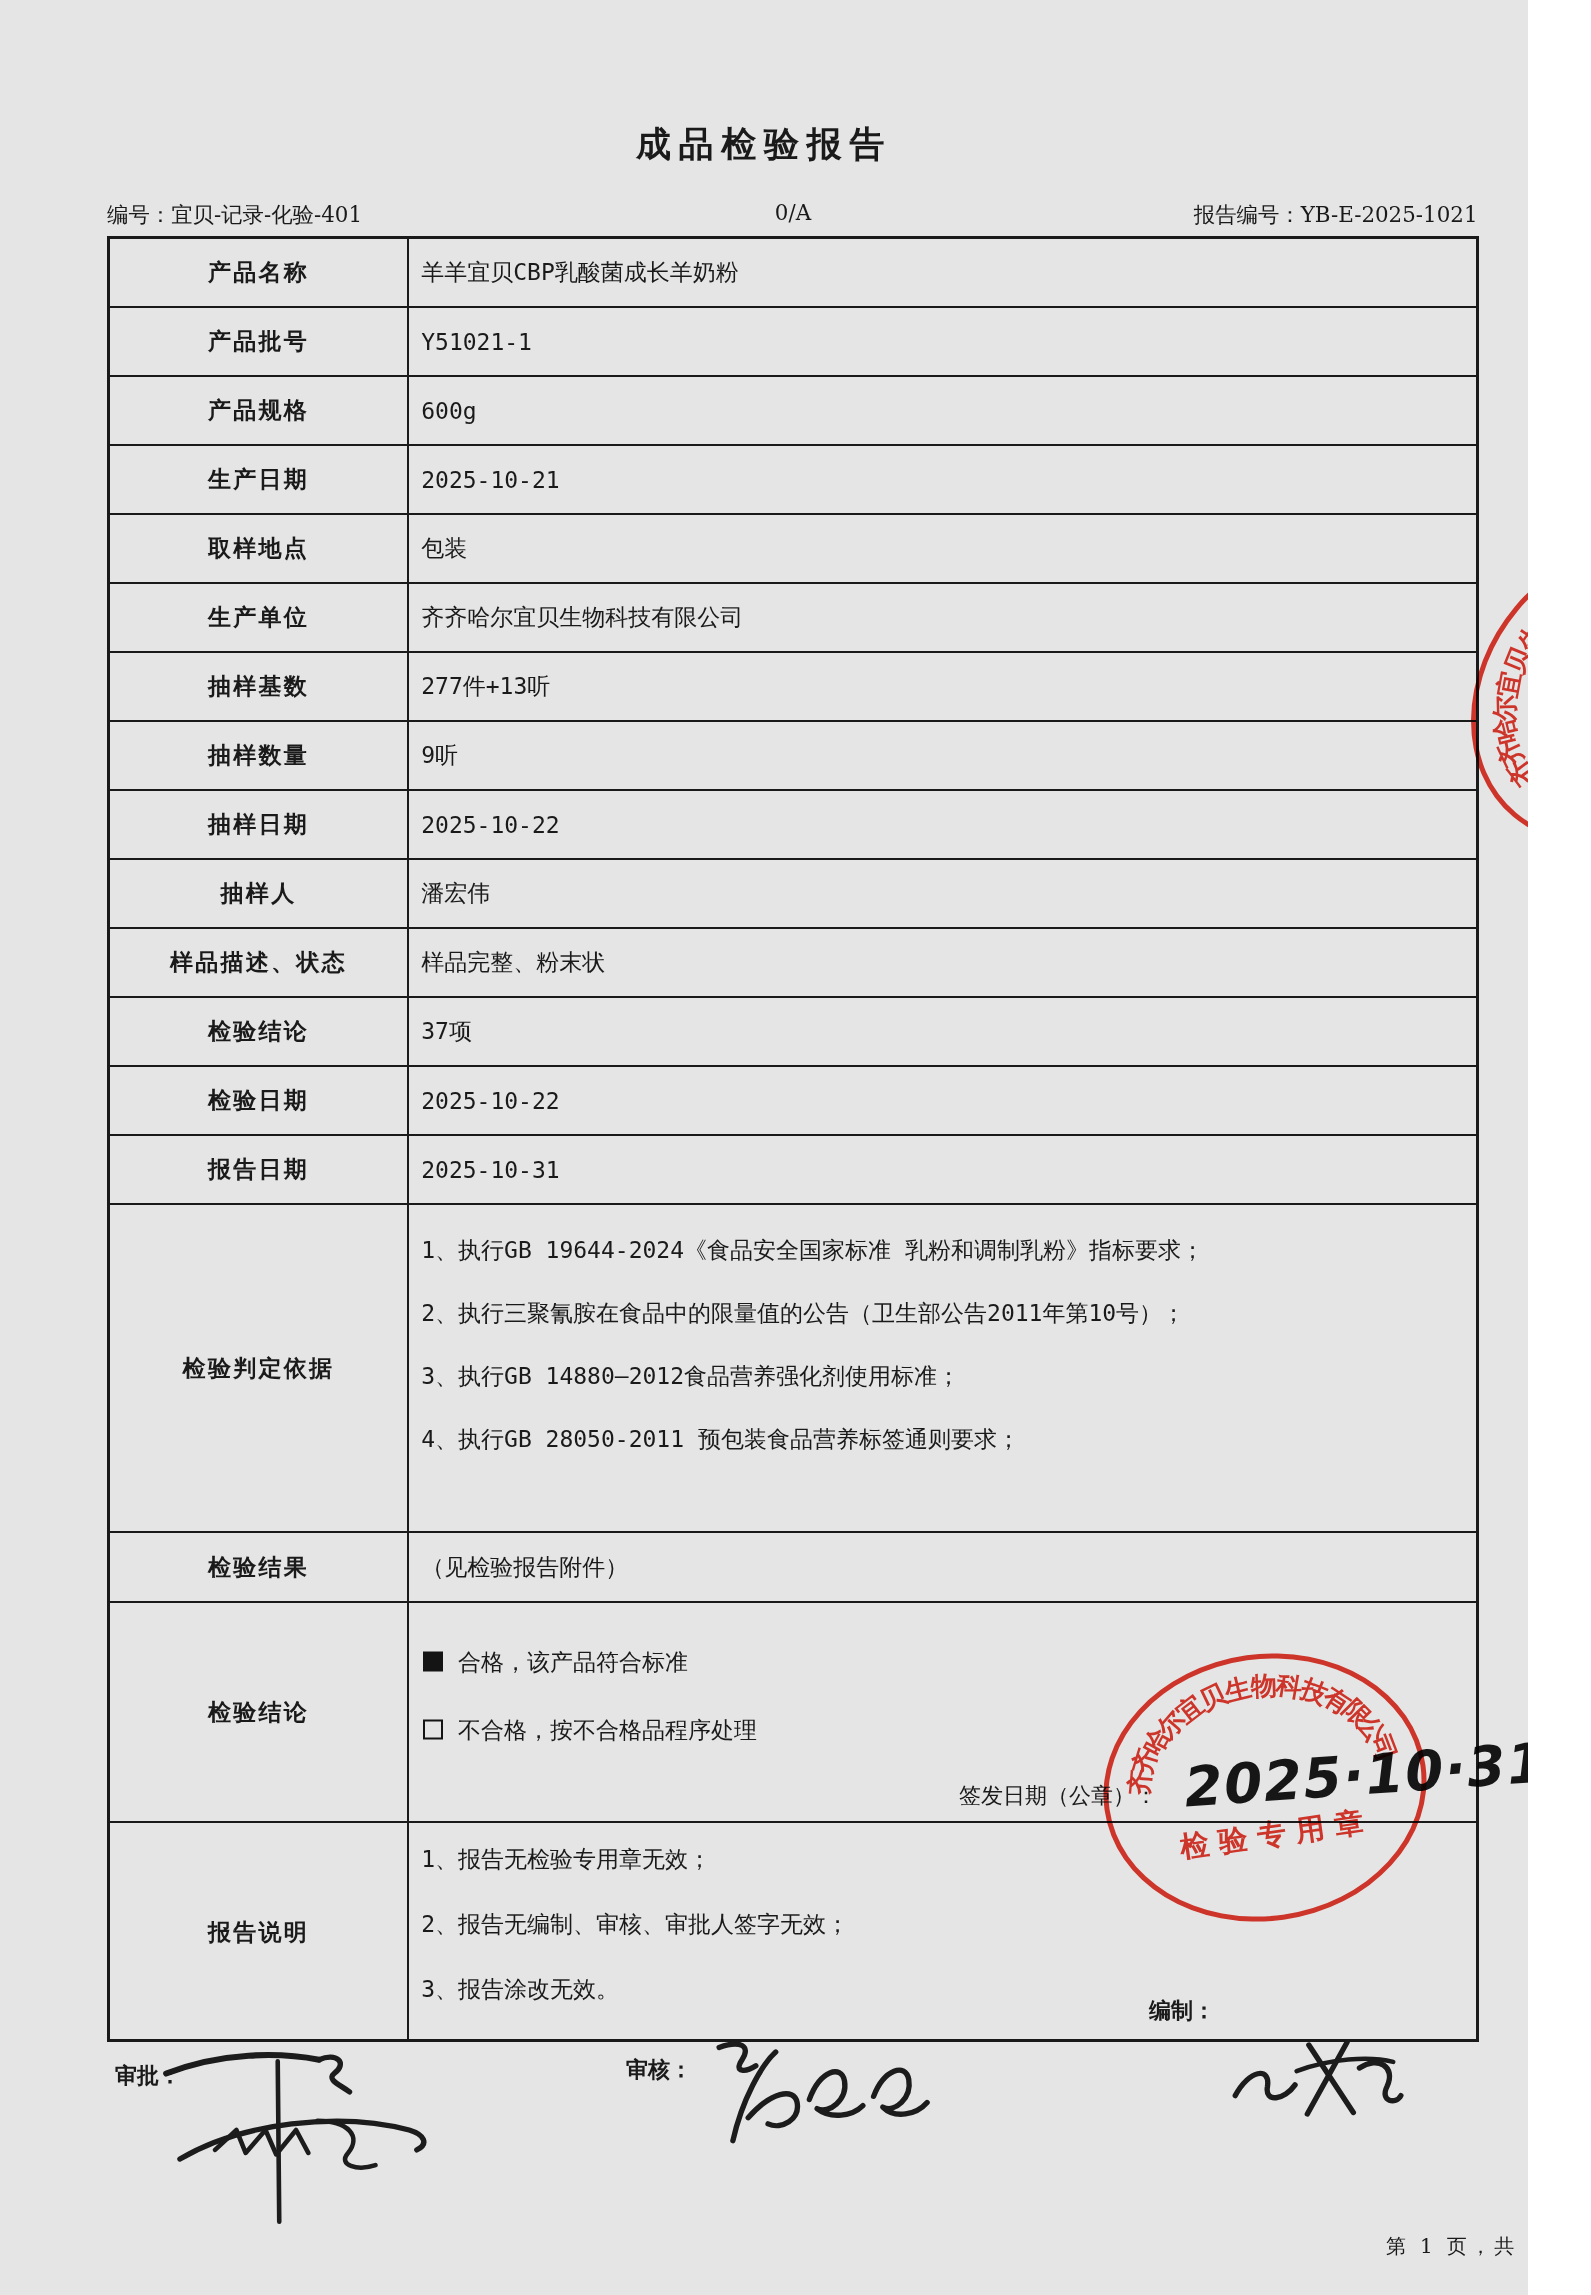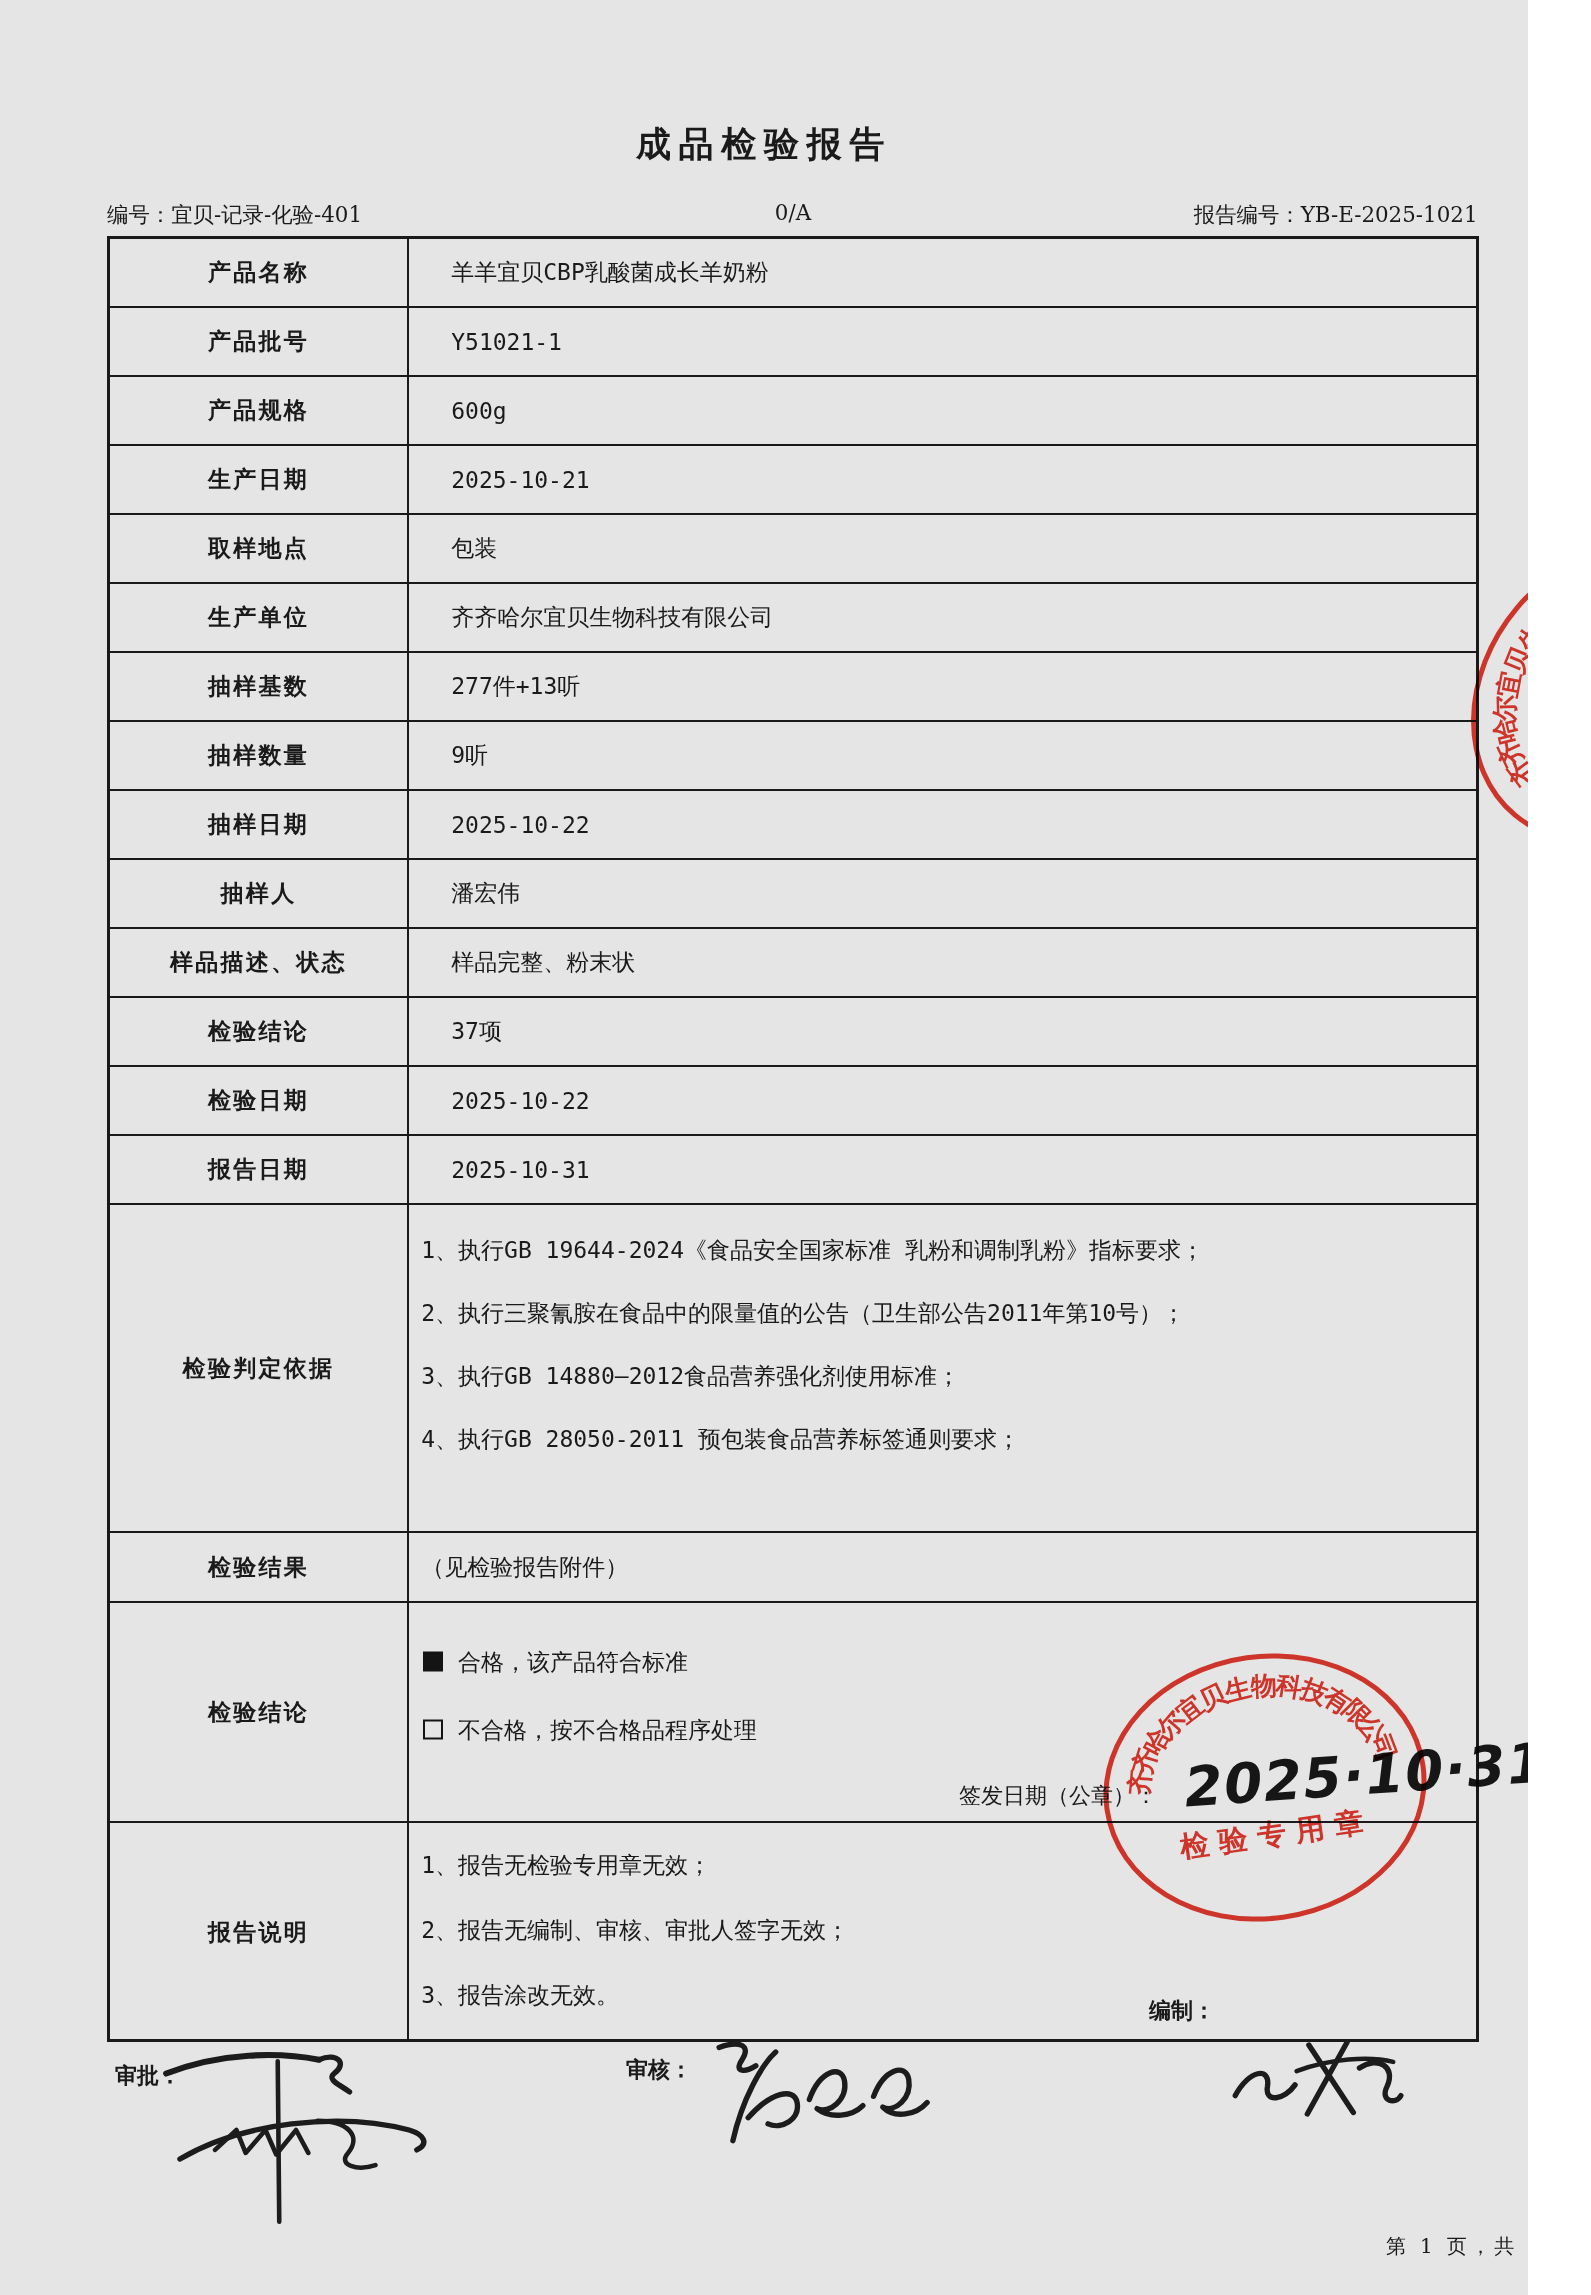--- a/index.html
+++ b/index.html
@@ -20,38 +20,38 @@
   .meta-left{left:0; top:0;}
   .meta-center{left:50%; top:0; transform:translateX(-50%);}
   .meta-right{right:1.5px; top:0;}
   
   .report-table{
     left:107px; top:236px; width:1372px; height:1806px;
     border:3.1px solid #1a1a1a; box-sizing:border-box;
     display:flex; flex-direction:column;
   }
   .trow{display:flex; border-bottom:2.3px solid #1a1a1a; box-sizing:border-box; flex:0 0 auto;}
-  .trow.simple{height:69px;gap:30px;}
+  .trow.simple{height:69px;}
   .trow.basis{height:328px;}
   .trow.result{height:70px;}
   .trow.conclusion{height:220px;}
   .trow.notes{height:218px; border-bottom:none; flex:1 1 auto;}
   .cell-label{
     width:299px; flex:0 0 299px; border-right:2.3px solid #1a1a1a; box-sizing:border-box;
     display:flex; align-items:center; justify-content:center;
     font-size:23px; font-weight:700; letter-spacing:2.3px; text-align:center;
   }
   .cell-value{
     flex:1 1 auto; display:flex; align-items:center; padding-left:12.2px;
     font-size:23px; font-family:"DejaVu Sans Mono","DejaVu Serif",serif;
     position:relative;
   }
   .cell-value.block{display:block; padding-top:32px;}
   .cell-value .li{line-height:26px; margin-bottom:37px; white-space:nowrap;}
-  .cell-value.notes-cell{padding-top:29px;border-radius:32px;}
+  .cell-value.notes-cell{padding-top:23px;border-radius:32px;}
   .cell-value.notes-cell .li{margin-bottom:39px;}
   
   .opt{position:absolute; left:13.8px; white-space:nowrap; font-size:23px;}
   .opt1{top:44px;} .opt2{top:112px;}
   .box{display:inline-block; width:20px; height:20px; background:#141414; margin-right:15.3px; transform:translateY(1.5px);}
   .box.empty{background:none; border:2.3px solid #141414; width:16px; height:16px;}
   
   .sign-label{left:959px; top:1781px; font-size:22px; z-index:3;}
   .hand-date{
     left:1184px; top:1743px; font-size:55px; font-weight:700; font-style:italic;

